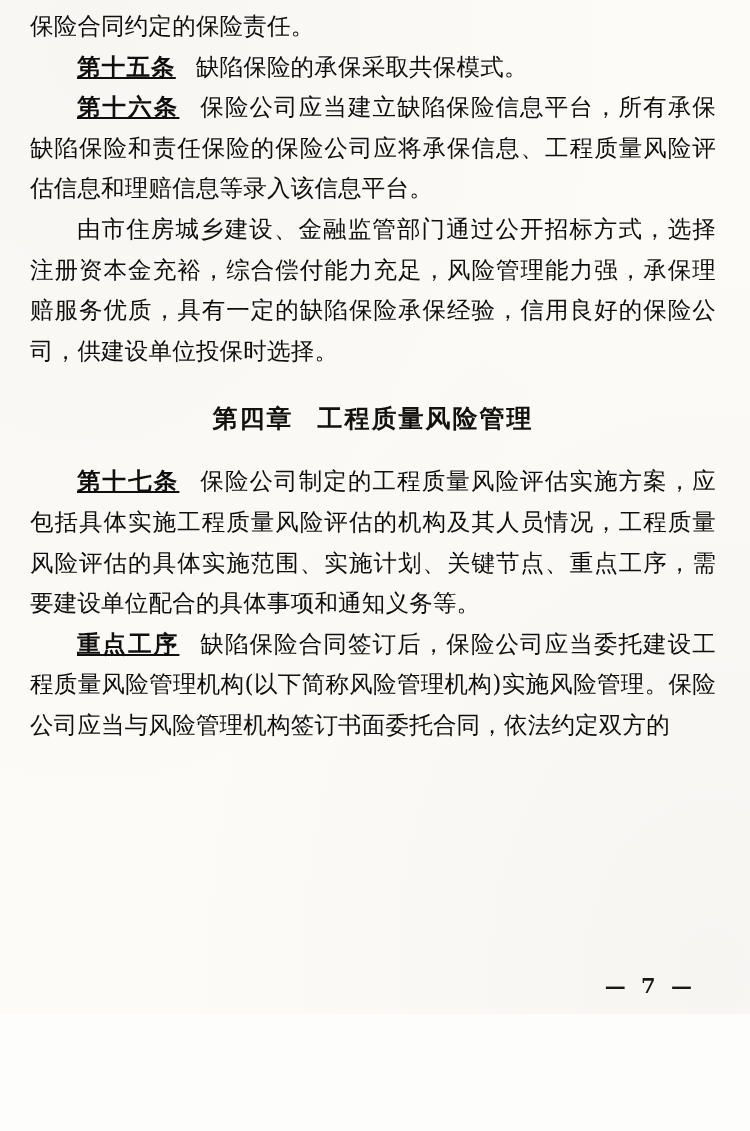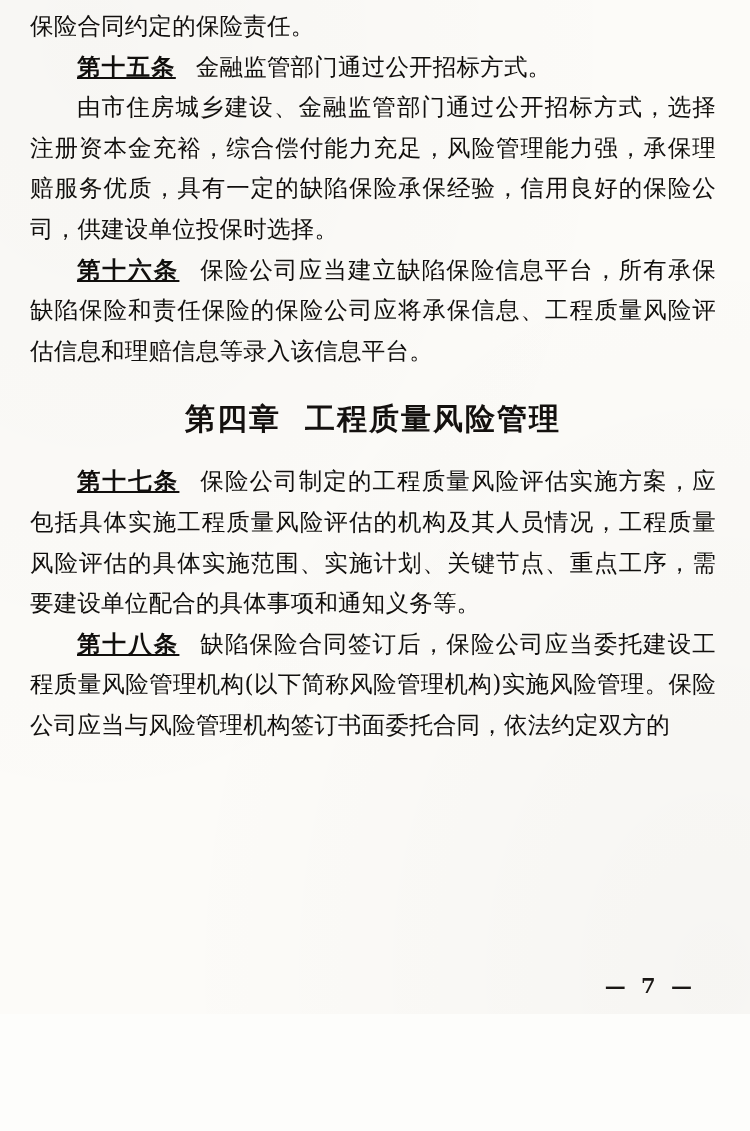--- a/index.html
+++ b/index.html
@@ -47,21 +47,21 @@
     font-weight: 800;
     letter-spacing: 1.2px;
     text-decoration: underline;
   }
   .art-gap {
     display: inline-block;
     width: 20px;
   }
   .chapter-heading {
     text-align: center;
-    font-size: 30px;
+    font-size: 25px;
     font-weight: 800;
     letter-spacing: 2px;
     margin: 28px 0 22px 0;
     line-height: 40px;
   }
   .chapter-gap {
     display: inline-block;
     width: 24px;
   }
   .page-number {
@@ -82,41 +82,41 @@
 
 <div class="page">
 
   <div>
     <p class="body-text para first-line">
       <span>保险合同约定的保险责任。</span>
     </p>
 
 
     <p class="body-text para indent">
-      <span class="article-no">第十五条</span><span class="art-gap"></span><span>金融监管部门通过公开招标方式。</span>
+      <span class="article-no">第十五条</span><span class="art-gap"></span><span>缺陷保险的承保采取共保模式。</span>
     </p>
 
 
     <p class="body-text para indent">
-      <span>由市住房城乡建设、金融监管部门通过公开招标方式，选择注册资本金充裕，综合偿付能力充足，风险管理能力强，承保理赔服务优质，具有一定的缺陷保险承保经验，信用良好的保险公司，供建设单位投保时选择。</span>
+      <span class="article-no">第十六条</span><span class="art-gap"></span><span>保险公司应当建立缺陷保险信息平台，所有承保缺陷保险和责任保险的保险公司应将承保信息、工程质量风险评估信息和理赔信息等录入该信息平台。</span>
     </p>
 
     <p class="body-text para indent">
-      <span class="article-no">第十六条</span><span class="art-gap"></span><span>保险公司应当建立缺陷保险信息平台，所有承保缺陷保险和责任保险的保险公司应将承保信息、工程质量风险评估信息和理赔信息等录入该信息平台。</span>
+      <span>由市住房城乡建设、金融监管部门通过公开招标方式，选择注册资本金充裕，综合偿付能力充足，风险管理能力强，承保理赔服务优质，具有一定的缺陷保险承保经验，信用良好的保险公司，供建设单位投保时选择。</span>
     </p>
   </div>
 
   <h2 class="chapter-heading">
     <span>第四章</span><span class="chapter-gap"></span><span>工程质量风险管理</span>
   </h2>
 
   <div>
     <p class="body-text para indent">
       <span class="article-no">第十七条</span><span class="art-gap"></span><span>保险公司制定的工程质量风险评估实施方案，应包括具体实施工程质量风险评估的机构及其人员情况，工程质量风险评估的具体实施范围、实施计划、关键节点、重点工序，需要建设单位配合的具体事项和通知义务等。</span>
     </p>
 
     <p class="body-text para indent">
-      <span class="article-no">第十八条</span><span class="art-gap"></span><span>缺陷保险合同签订后，保险公司应当委托建设工程质量风险管理机构(以下简称风险管理机构)实施风险管理。保险公司应当与风险管理机构签订书面委托合同，依法约定双方的</span>
+      <span class="article-no">重点工序</span><span class="art-gap"></span><span>缺陷保险合同签订后，保险公司应当委托建设工程质量风险管理机构(以下简称风险管理机构)实施风险管理。保险公司应当与风险管理机构签订书面委托合同，依法约定双方的</span>
     </p>
   </div>
 
   <div class="page-number">— 7 —</div>
 </div>
 
 </body></html>

